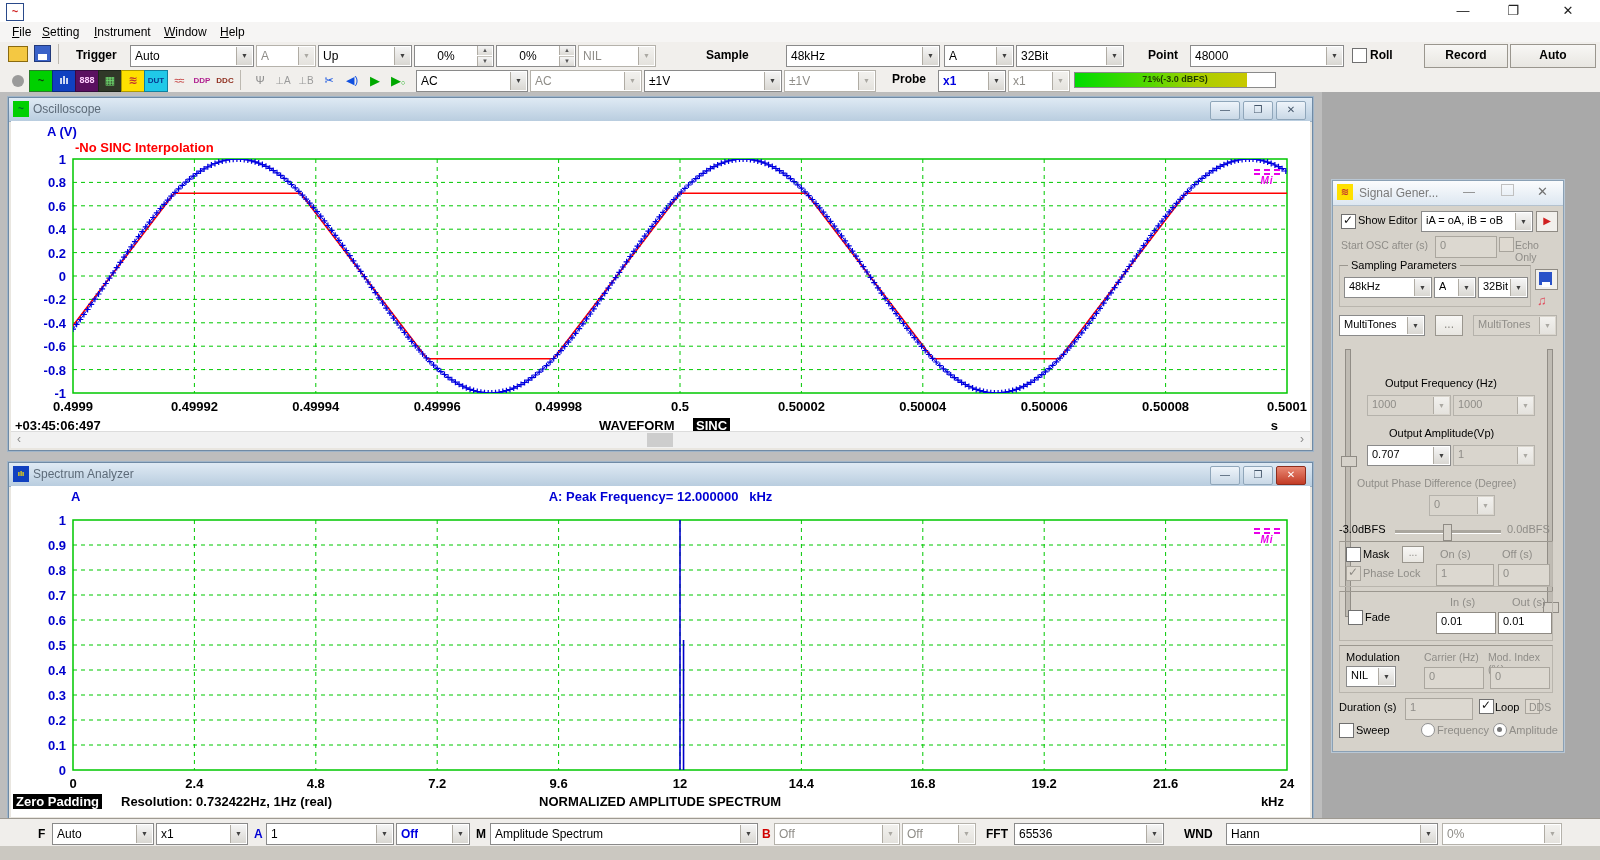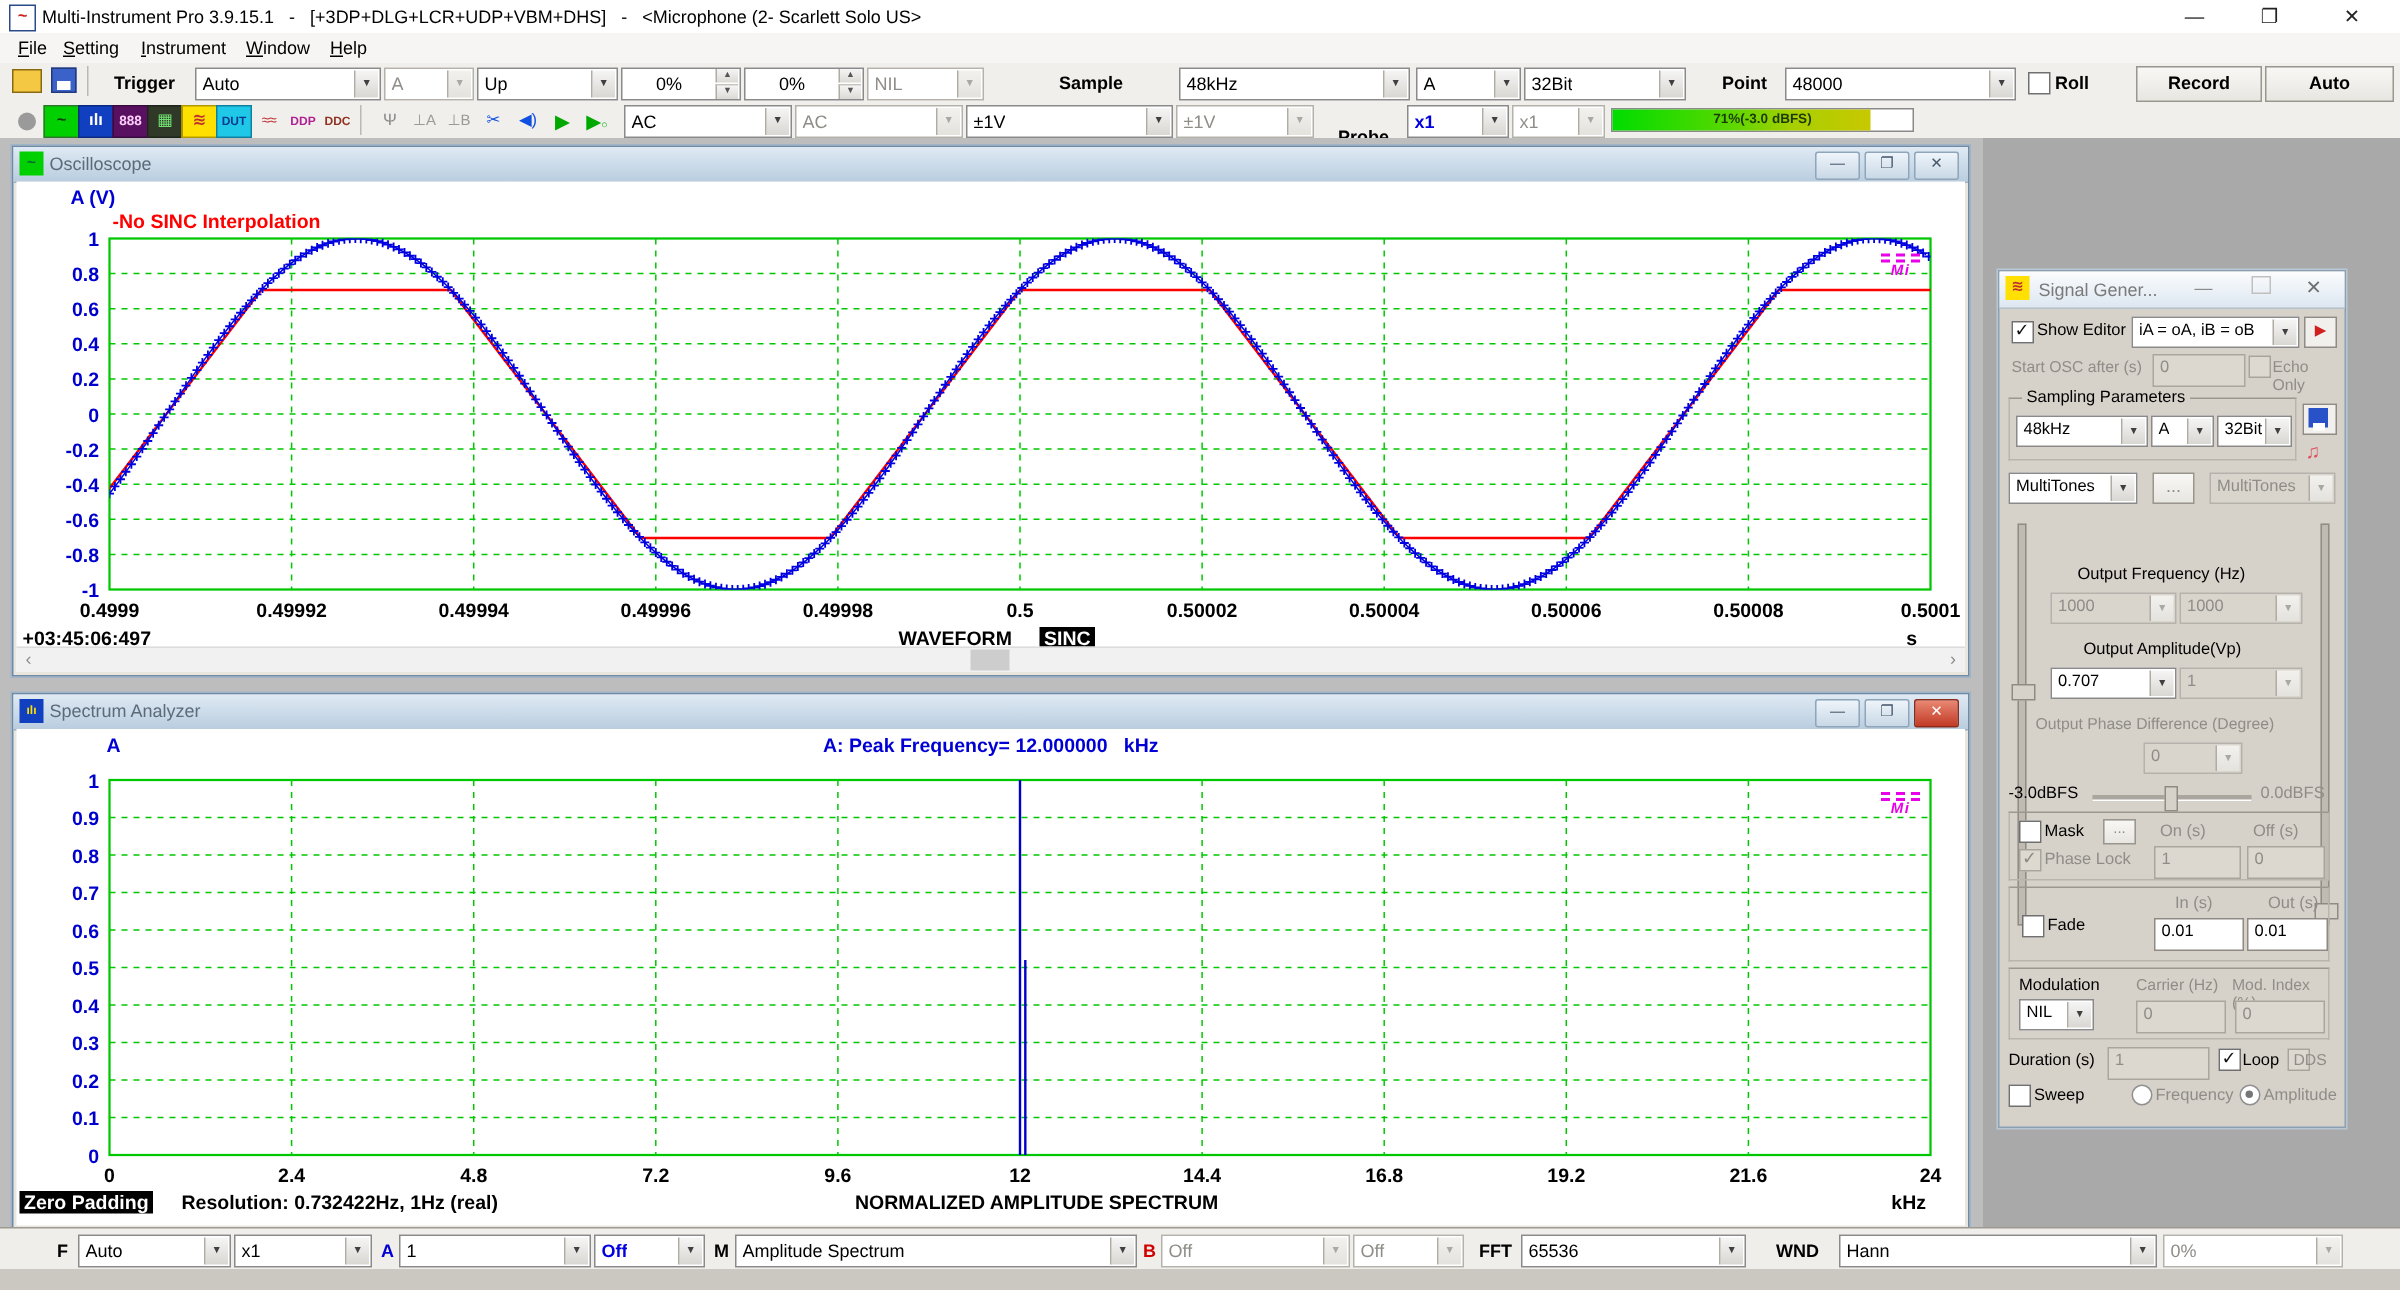--- a/index.html
+++ b/index.html
@@ -83,21 +83,20 @@
   .meter .mt{position:absolute;width:100%;top:1px;text-align:center;font-size:9px;font-weight:bold;color:#1d3a00;}
   u{text-decoration:underline;}
 </style>
 </head>
 <body>
 
 <div id="app">
 
   <div class="abs" id="titlebar">
     <div class="abs" id="app-icon">~</div>
-    <div class="abs" id="title-text">Multi-Instrument Pro 3.9.15.1   -   [+3DP+DLG+LCR+UDP+VBM+DHS]   -   &lt;Microphone (2- Scarlett Solo US&gt;</div>
     <div class="abs cap-btn" style="left:1440px;">—</div>
     <div class="abs cap-btn" style="left:1490px;">❐</div>
     <div class="abs cap-btn" style="left:1545px;">✕</div>
   </div>
 
   <div class="abs" id="menubar">
     <span class="abs menu-item" style="left:8px;"><u>F</u>ile</span>
     <span class="abs menu-item" style="left:38px;"><u>S</u>etting</span>
     <span class="abs menu-item" style="left:90px;"><u>I</u>nstrument</span>
     <span class="abs menu-item" style="left:160px;"><u>W</u>indow</span>
@@ -189,21 +188,21 @@
         <span class="arrow">▼</span>
       </div>
     <div class="abs combo" style="left:644px;top:2px;width:136px;">
         <span class="cv">±1V</span>
         <span class="arrow">▼</span>
       </div>
     <div class="abs combo dis" style="left:784px;top:2px;width:90px;">
         <span class="cv">±1V</span>
         <span class="arrow">▼</span>
       </div>
-    <span class="abs tb-label" style="left:892px;top:4px;margin-top:12px;">Probe</span>
+    <span class="abs tb-label" style="left:892px;top:4px;">Probe</span>
     <div class="abs combo blue" style="left:938px;top:2px;width:66px;">
         <span class="cv">x1</span>
         <span class="arrow">▼</span>
       </div>
     <div class="abs combo dis" style="left:1008px;top:2px;width:60px;">
         <span class="cv">x1</span>
         <span class="arrow">▼</span>
       </div>
     <div class="abs meter" style="left:1074px;top:4px;width:200px;height:14px;">
       <span class="fill" style="width:86%;"></span>
@@ -344,21 +343,21 @@
             <text x="1150.6" y="278" text-anchor="middle" fill="#000000" font-size="13" font-weight="bold">21.6</text>
             <text x="1272" y="278" text-anchor="middle" fill="#000000" font-size="13" font-weight="bold">24</text>
             <line x1="665" y1="260" x2="665" y2="10" stroke="#0000cc" stroke-width="1.6"></line>
             <line x1="668.5408333333334" y1="260" x2="668.5408333333334" y2="130" stroke="#0000cc" stroke-width="1.6"></line>
           </svg>
         <div class="mi-logo" style="right:30px;top:40px;">
           <div class="d"></div><div class="d"></div><span class="m">Mi</span>
         </div>
         <span class="abs badge" style="left:2px;top:308px;">Zero Padding</span>
         <span class="abs axis-extra" style="left:110px;top:308px;">Resolution: 0.732422Hz, 1Hz (real)</span>
-        <span class="abs axis-extra" style="left:528px;top:308px;margin-left:31px;">NORMALIZED AMPLITUDE SPECTRUM</span>
+        <span class="abs axis-extra" style="left:528px;top:308px;">NORMALIZED AMPLITUDE SPECTRUM</span>
         <span class="abs axis-extra" style="right:26px;top:308px;">kHz</span>
       </div>
     </div>
   </div>
 
   <div class="abs" id="rightpanel">
     <div class="abs" id="siggen">
       <div id="sg-title">
         <span class="mdi-ico" style="background:#ffe000;color:#c03030;font-weight:bold;">≋</span>
         <span class="abs" style="left:26px;top:5px;color:#7a7a7a;font-size:12px;">Signal Gener...</span>

